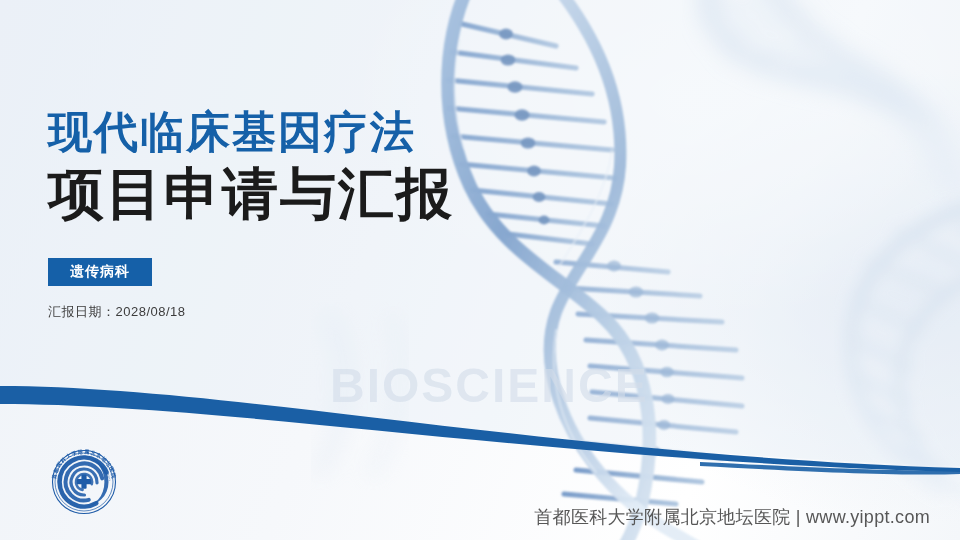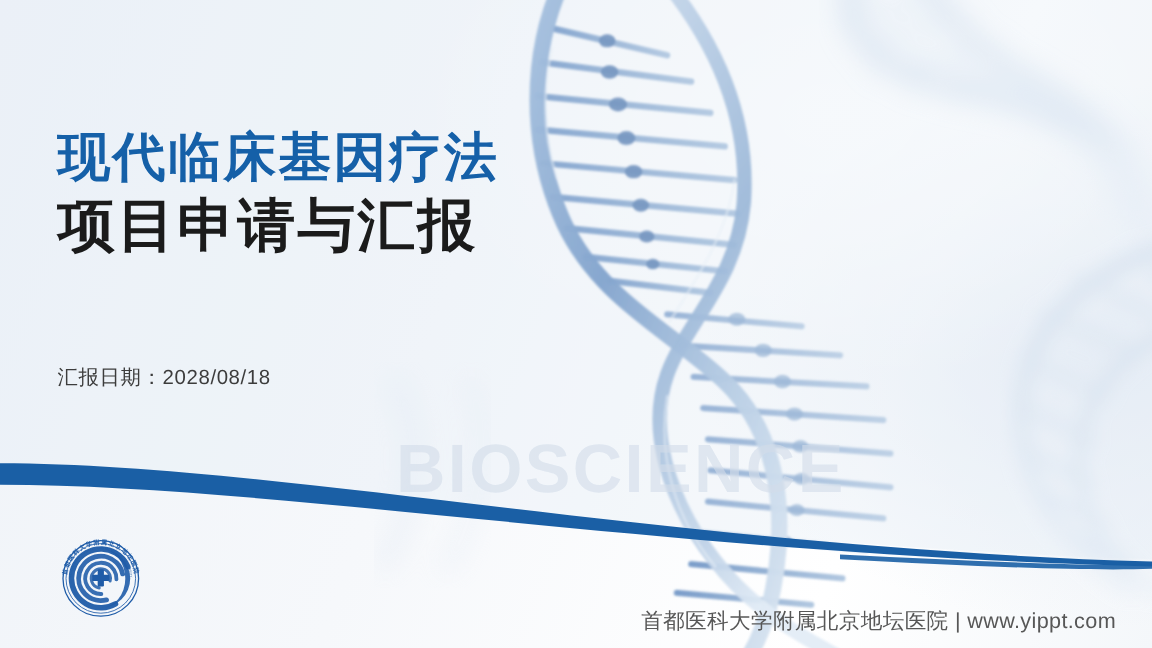--- a/index.html
+++ b/index.html
@@ -19,55 +19,55 @@
     background:
       radial-gradient(ellipse 60% 70% at 72% 18%, rgba(255,255,255,.95) 0%, rgba(255,255,255,0) 60%),
       radial-gradient(ellipse 50% 60% at 96% 55%, rgba(226,233,243,.75) 0%, rgba(255,255,255,0) 70%),
       linear-gradient(110deg,#eff3f8 0%,#f6f8fb 40%,#ffffff 75%,#f4f7fa 100%);
   }
   .dna-svg{position:absolute;left:0;top:0;width:960px;height:540px;}
 
   
   .watermark{
     position:absolute;left:330px;top:358px;
-    font-size:57px;font-weight:bold;letter-spacing:2px;
+    font-size:48px;font-weight:bold;letter-spacing:2px;
     color:#ccd6e4;opacity:.62;
     white-space:nowrap;
     -webkit-user-select:none;user-select:none;
   }
 
   
   .swoosh{position:absolute;left:0;top:0;width:960px;height:540px;}
 
   
   .title-block{position:absolute;left:48px;top:104px;}
   .title-l1{
     font-size:44px;font-weight:bold;letter-spacing:2px;
     color:#1560a8;line-height:1.25;white-space:nowrap;
   }
   .title-l2{
-    font-size:48px;font-weight:bold;letter-spacing:2px;
+    font-size:56px;font-weight:bold;letter-spacing:2px;
     color:#1b1b1b;line-height:1.25;white-space:nowrap;
   }
 
   
   .badges{position:absolute;left:48px;top:258px;display:flex;gap:20px;}
   .badge{
     height:28px;padding:0 16px;
     display:flex;align-items:center;justify-content:center;
     color:#ffffff;font-size:14px;font-weight:bold;letter-spacing:1px;
     white-space:nowrap;
   }
   .badge-blue{background:#1560a8;min-width:104px;}
   .badge-gray{background:#575757;min-width:104px;}
 
   
   .date-line{
     position:absolute;left:48px;top:303px;
-    font-size:17px;color:#3c3c3c;letter-spacing:.5px;white-space:nowrap;
+    font-size:13px;color:#3c3c3c;letter-spacing:.5px;white-space:nowrap;
   }
 
   
   .logo{position:absolute;left:48px;top:446px;width:72px;height:72px;}
 
   
   .footer{
     position:absolute;right:30px;top:505px;
     font-size:18px;color:#575757;letter-spacing:.3px;white-space:nowrap;
   }
@@ -218,20 +218,21 @@
 
     <path d="M700,462 C820,468 910,472 960,470 L960,474 C905,476 815,472 700,466 Z" fill="#1a5fa5" opacity="0.9"></path>
   </svg>
 
   <div class="title-block">
     <div class="title-l1">现代临床基因疗法</div>
     <div class="title-l2">项目申请与汇报</div>
   </div>
 
   <div class="badges">
+    <div class="badge badge-blue">遗传病科</div>
   </div>
 
   <div class="date-line">汇报日期：2028/08/18</div>
 
   <svg class="logo" viewBox="0 0 72 72" xmlns="http://www.w3.org/2000/svg">
     <defs>
       <path id="ringTop" d="M36,36 m-28.5,0 a28.5,28.5 0 1,1 57,0" fill="none"></path>
       <path id="ringTop2" d="M36,36 m-24.5,0 a24.5,24.5 0 1,1 49,0" fill="none"></path>
     </defs>
 

